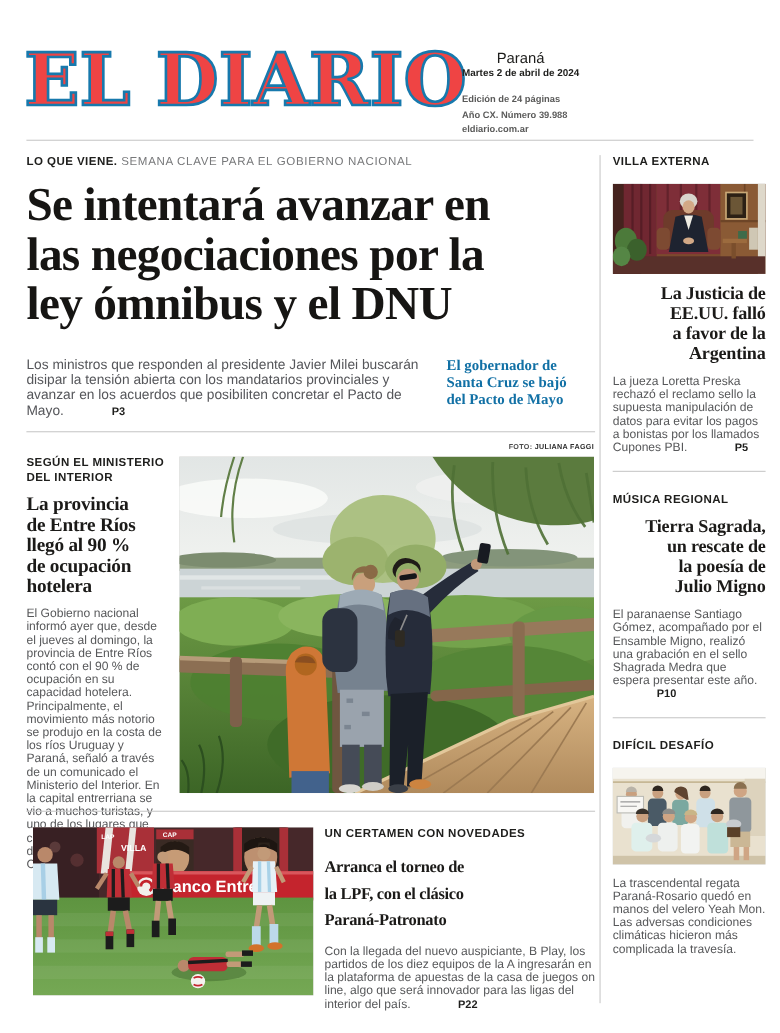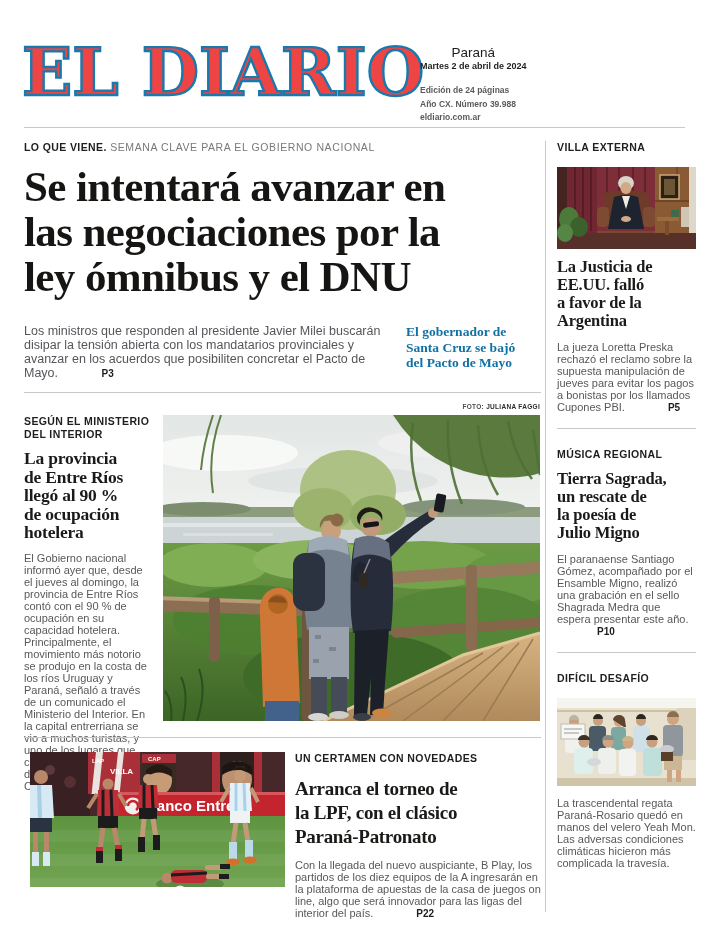--- a/index.html
+++ b/index.html
@@ -32,29 +32,29 @@
           font-size:6.5px;font-weight:bold;letter-spacing:.3px;color:#4b4b4b;}
   .credit b{color:#2b2b2b;}
   .tour{position:absolute;left:24px;top:415px;width:130px;}
   .sec-hl{font-family:"Liberation Serif","DejaVu Serif",serif;font-weight:bold;
           font-size:17.5px;line-height:18.5px;color:#1b1a18;letter-spacing:-.2px;white-space:pre-line;}
   .tour .sec-hl{margin-top:8px;}
   .bodytxt{margin-top:10px;font-size:11px;line-height:12px;color:#57585a;}
   .photo{position:absolute;overflow:hidden;background:#d8d8d4;}
   .photo svg{display:block;}
   #mainphoto{left:163px;top:415px;width:377px;height:306px;}
-  #footphoto{left:30px;top:752px;width:255px;height:135px;}
+  #footphoto{left:30px;top:752px;width:255px;height:153px;}
   
   .foot{position:absolute;left:295px;top:752px;width:246px;}
   .foot-hl{margin-top:12px;font-family:"Liberation Serif","DejaVu Serif",serif;font-weight:bold;
-           font-size:19px;line-height:24px;color:#1b1a18;letter-spacing:-.3px;white-space:pre-line;}
+           font-size:15px;line-height:24px;color:#1b1a18;letter-spacing:-.3px;white-space:pre-line;}
   
   .rail{position:absolute;left:557px;top:141px;width:139px;}
   .rail .photo{position:relative;left:0;margin-top:13px;width:139px;}
-  .rail .sec-hl{margin-top:9px;font-size:16.5px;line-height:18px;}
+  .rail .sec-hl{margin-top:9px;font-size:16.5px;line-height:18px;text-align:right;}
   .rail .bodytxt{margin-top:11px;}
   .raildiv{height:1px;background:#c9c9c9;margin:14px 0 19px 0;}
 </style>
 </head>
 <body>
 
 <div class="page">
 
   <div class="logo">EL DIARIO</div>
   <div class="mh-right">
@@ -405,21 +405,21 @@
             <rect x="108" y="54" width="4" height="14" fill="#7a4e2c"></rect>
             <rect x="114" y="43" width="8" height="7" fill="#3f6b4a"></rect>
           </g>
         </svg>
       </div>
       <div class="sec-hl">La Justicia de
 EE.UU. falló
 a favor de la
 Argentina</div>
       <div class="bodytxt">
-        <span>La jueza Loretta Preska rechazó el reclamo sobre la supuesta manipulación de jueves para evitar los pagos a bonistas por los llamados Cupones PBI.</span>
+        <span>La jueza Loretta Preska rechazó el reclamo sello la supuesta manipulación de datos para evitar los pagos a bonistas por los llamados Cupones PBI.</span>
         <span class="pref">P5</span>
       </div>
     </div>
 
     <div class="raildiv"></div>
 
     <div>
       <div class="kick">MÚSICA REGIONAL</div>
       <div class="sec-hl">Tierra Sagrada,
 un rescate de

